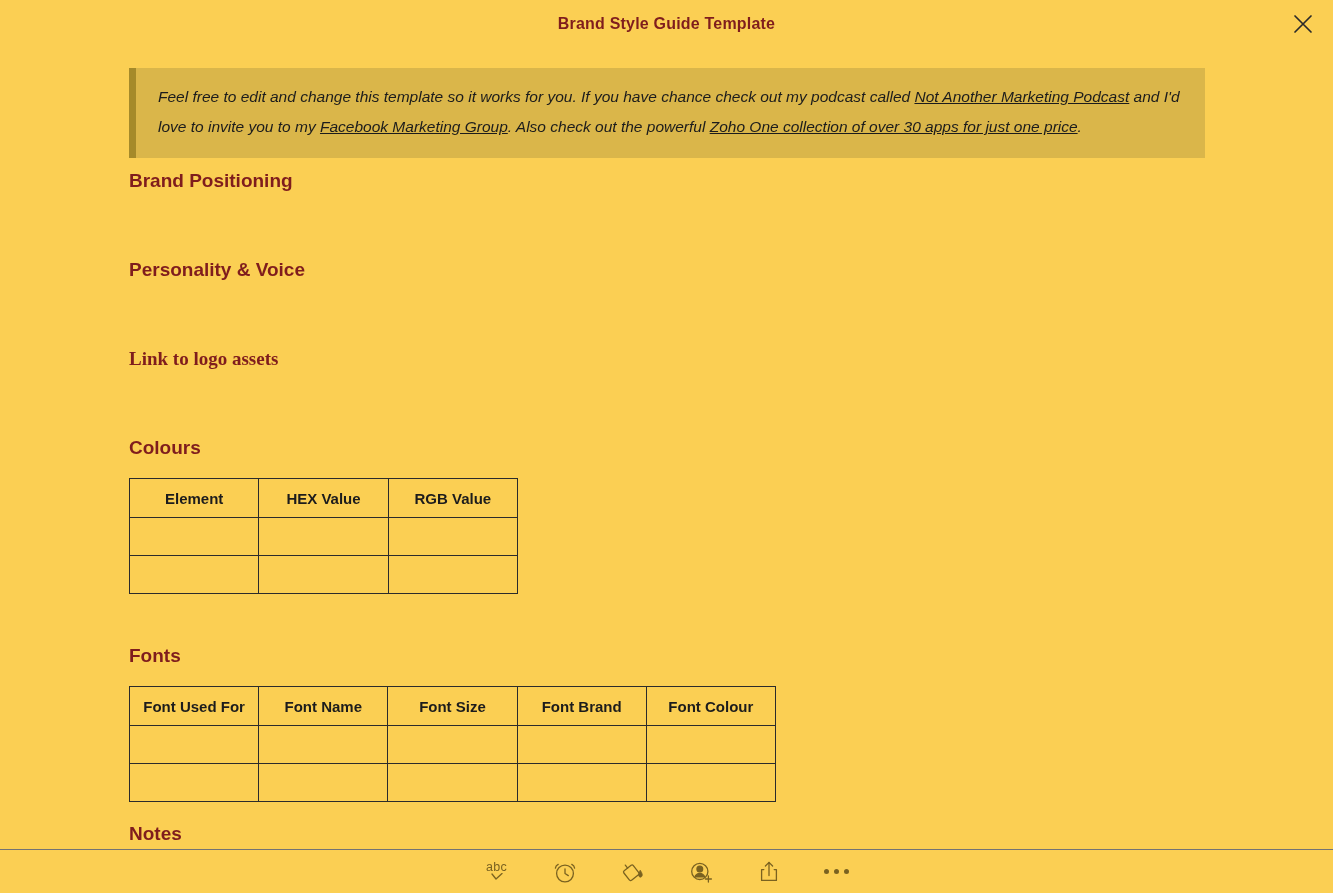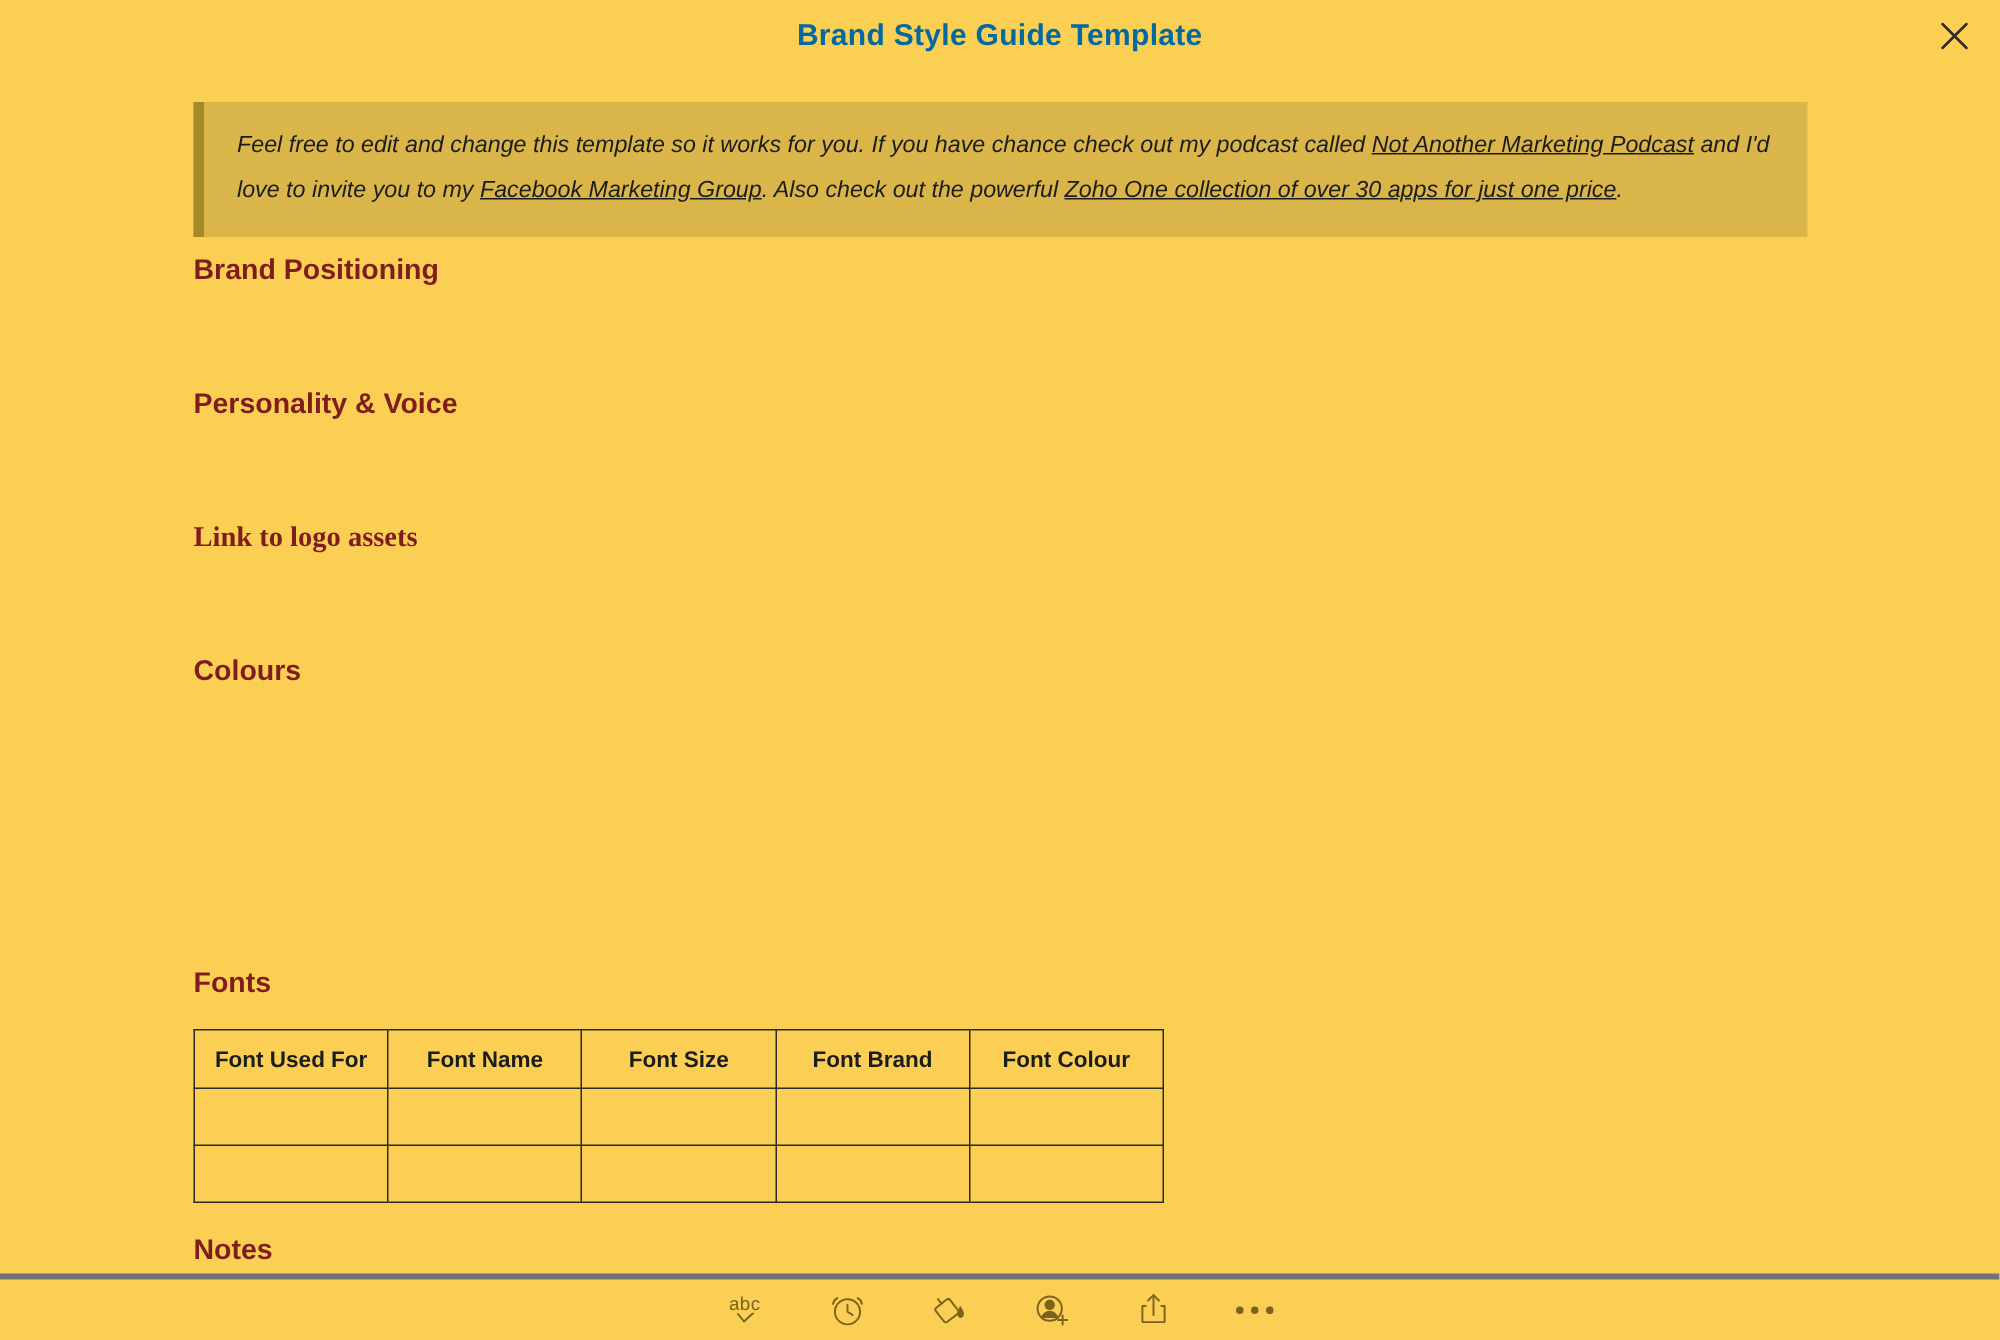--- a/index.html
+++ b/index.html
@@ -21,24 +21,24 @@
   .titlebar {
     position: absolute;
     top: 0; left: 0;
     width: 1333px;
     height: 48px;
     display: flex;
     align-items: center;
     justify-content: center;
   }
   .doc-title {
-    font-size: 20px;
+    font-size: 16px;
     font-weight: bold;
     letter-spacing: 0.2px;
-    color: #0369a1;
+    color: #7f1d1d;
   }
   .close-btn {
     position: absolute;
     top: 10px;
     right: 16px;
     width: 28px;
     height: 28px;
     display: flex;
     align-items: center;
     justify-content: center;
@@ -121,21 +121,21 @@
   .fonts-table col { width: 129.2px; }
 
   
   .toolbar {
     position: absolute;
     left: 0;
     bottom: 0;
     width: 1333px;
     height: 44px;
     background: #fbcf53;
-    border-top: 4px solid #737373;
+    border-top: 1px solid #737373;
     display: flex;
     align-items: center;
     justify-content: center;
     gap: 22px;
   }
   .tool {
     width: 46px;
     height: 34px;
     display: flex;
     align-items: center;
@@ -185,20 +185,46 @@
     <p><span>Feel free to edit and change this template so it works for you. If you have chance check out my podcast called </span><a href="#">Not Another Marketing Podcast</a><span> and I'd love to invite you to my </span><a href="#">Facebook Marketing Group</a><span>. Also check out the powerful </span><a href="#">Zoho One collection of over 30 apps for just one price</a><span>.</span></p>
   </div>
 
   <div class="heading h-brand-positioning">Brand Positioning</div>
   <div class="heading h-personality">Personality &amp; Voice</div>
   <div class="heading h-logo-assets">Link to logo assets</div>
   <div class="heading h-colours">Colours</div>
   <div class="heading h-fonts">Fonts</div>
   <div class="heading h-notes">Notes</div>
 
+  <table class="grid colours-table">
+    <colgroup>
+        <col>
+        <col>
+        <col>
+      </colgroup>
+    <thead>
+      <tr>
+        <th>Element</th>
+        <th>HEX Value</th>
+        <th>RGB Value</th>
+      </tr>
+    </thead>
+    <tbody>
+      <tr>
+        <td></td>
+        <td></td>
+        <td></td>
+      </tr>
+      <tr>
+        <td></td>
+        <td></td>
+        <td></td>
+      </tr>
+    </tbody>
+  </table>
 
   <table class="grid fonts-table">
     <colgroup>
         <col>
         <col>
         <col>
         <col>
         <col>
       </colgroup>
     <thead>

